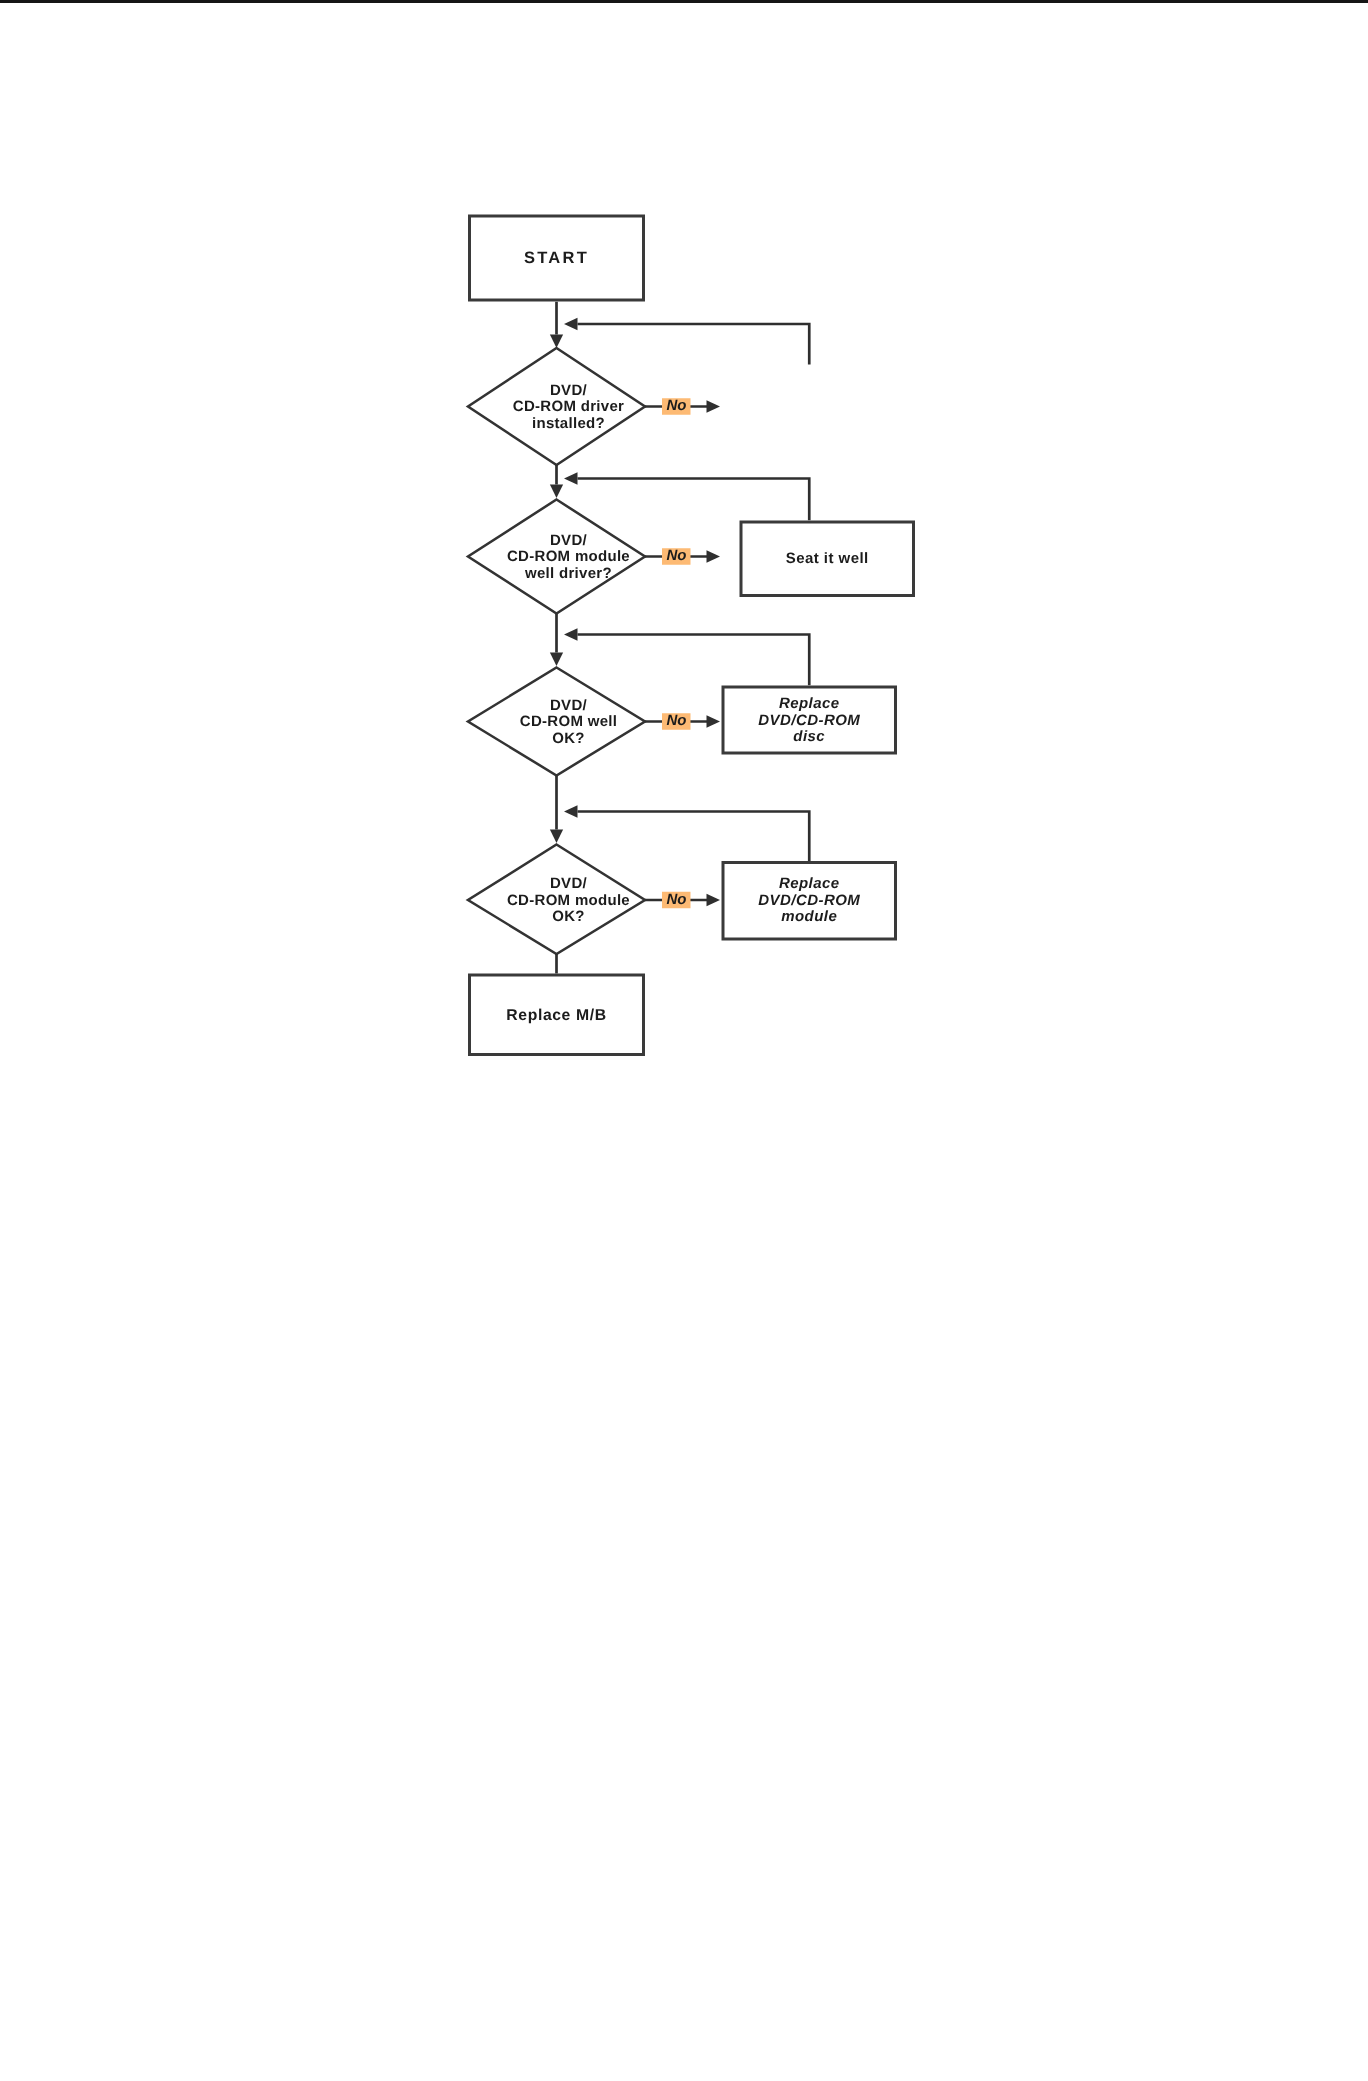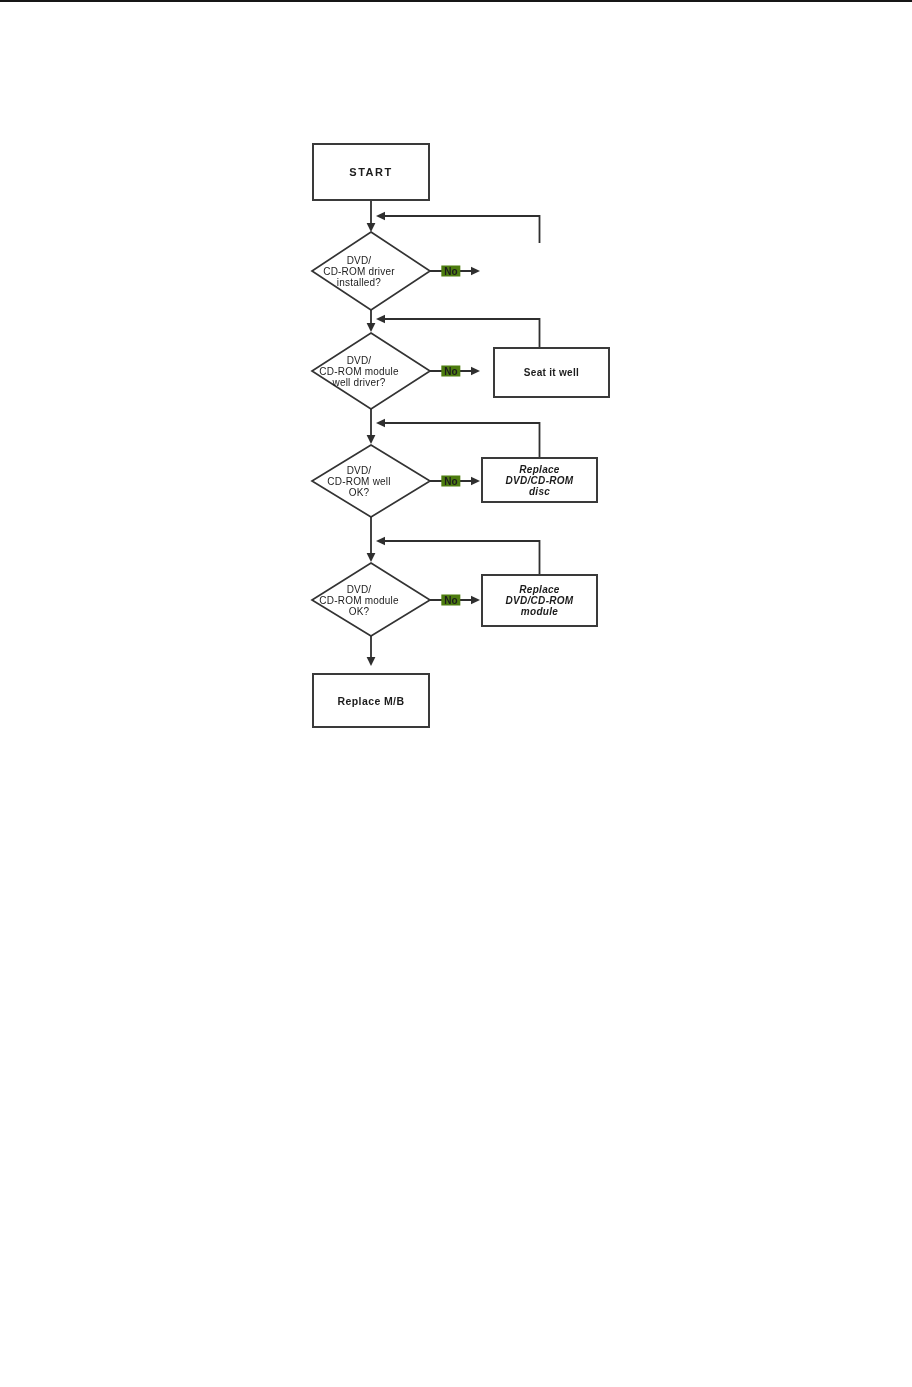--- a/index.html
+++ b/index.html
@@ -61,40 +61,41 @@
     line-height: 12px;
   }
   .action-lines {
     font-size: 10px;
     letter-spacing: 0.3px;
     line-height: 11px;
   }
   .action-lines span { display: block; font-style: italic; }
   .diamond-text {
     position: absolute;
-    left: 300px;
+    left: 320px;
     width: 118px;
     text-align: center;
     font-size: 10px;
-    font-weight: normal;
+    font-weight: bold;
     line-height: 11px;
     letter-spacing: 0.2px;
     color: #1c1c1c;
     pointer-events: none;
   }
   .diamond-text span { display: block; }
   .no-label {
     position: absolute;
     transform: translate(-50%, -50%);
-    background: #4d7c0f;
+    background: #fdba74;
     padding: 0 3px;
     font-size: 10px;
     font-weight: bold;
     color: #1c1c1c;
     line-height: 11px;
+    font-style: italic;
   }
 </style>
 </head>
 <body>
 
 <div class="page">
 
   <div class="rule rule-top"></div>
   <div class="rule rule-bottom"></div>
 
@@ -183,21 +184,21 @@
   </div>
 
   <div class="node-box" style="left:481px; top:574px; width:117px; height:53px;">
     <span class="action-lines">
       <span>Replace</span>
       <span>DVD/CD-ROM</span>
       <span>module</span>
     </span>
   </div>
 
-  <div class="node-box" style="left:312px; top:673px; width:118px; height:55px;">
+  <div class="node-box" style="left:312px; top:649px; width:118px; height:55px;">
     <span class="end-label">Replace M/B</span>
   </div>
 
   <div class="diamond-text" style="top:255px;">
     <span>DVD/</span>
     <span>CD-ROM driver</span>
     <span>installed?</span>
   </div>
   <div class="diamond-text" style="top:355px;">
     <span>DVD/</span>

